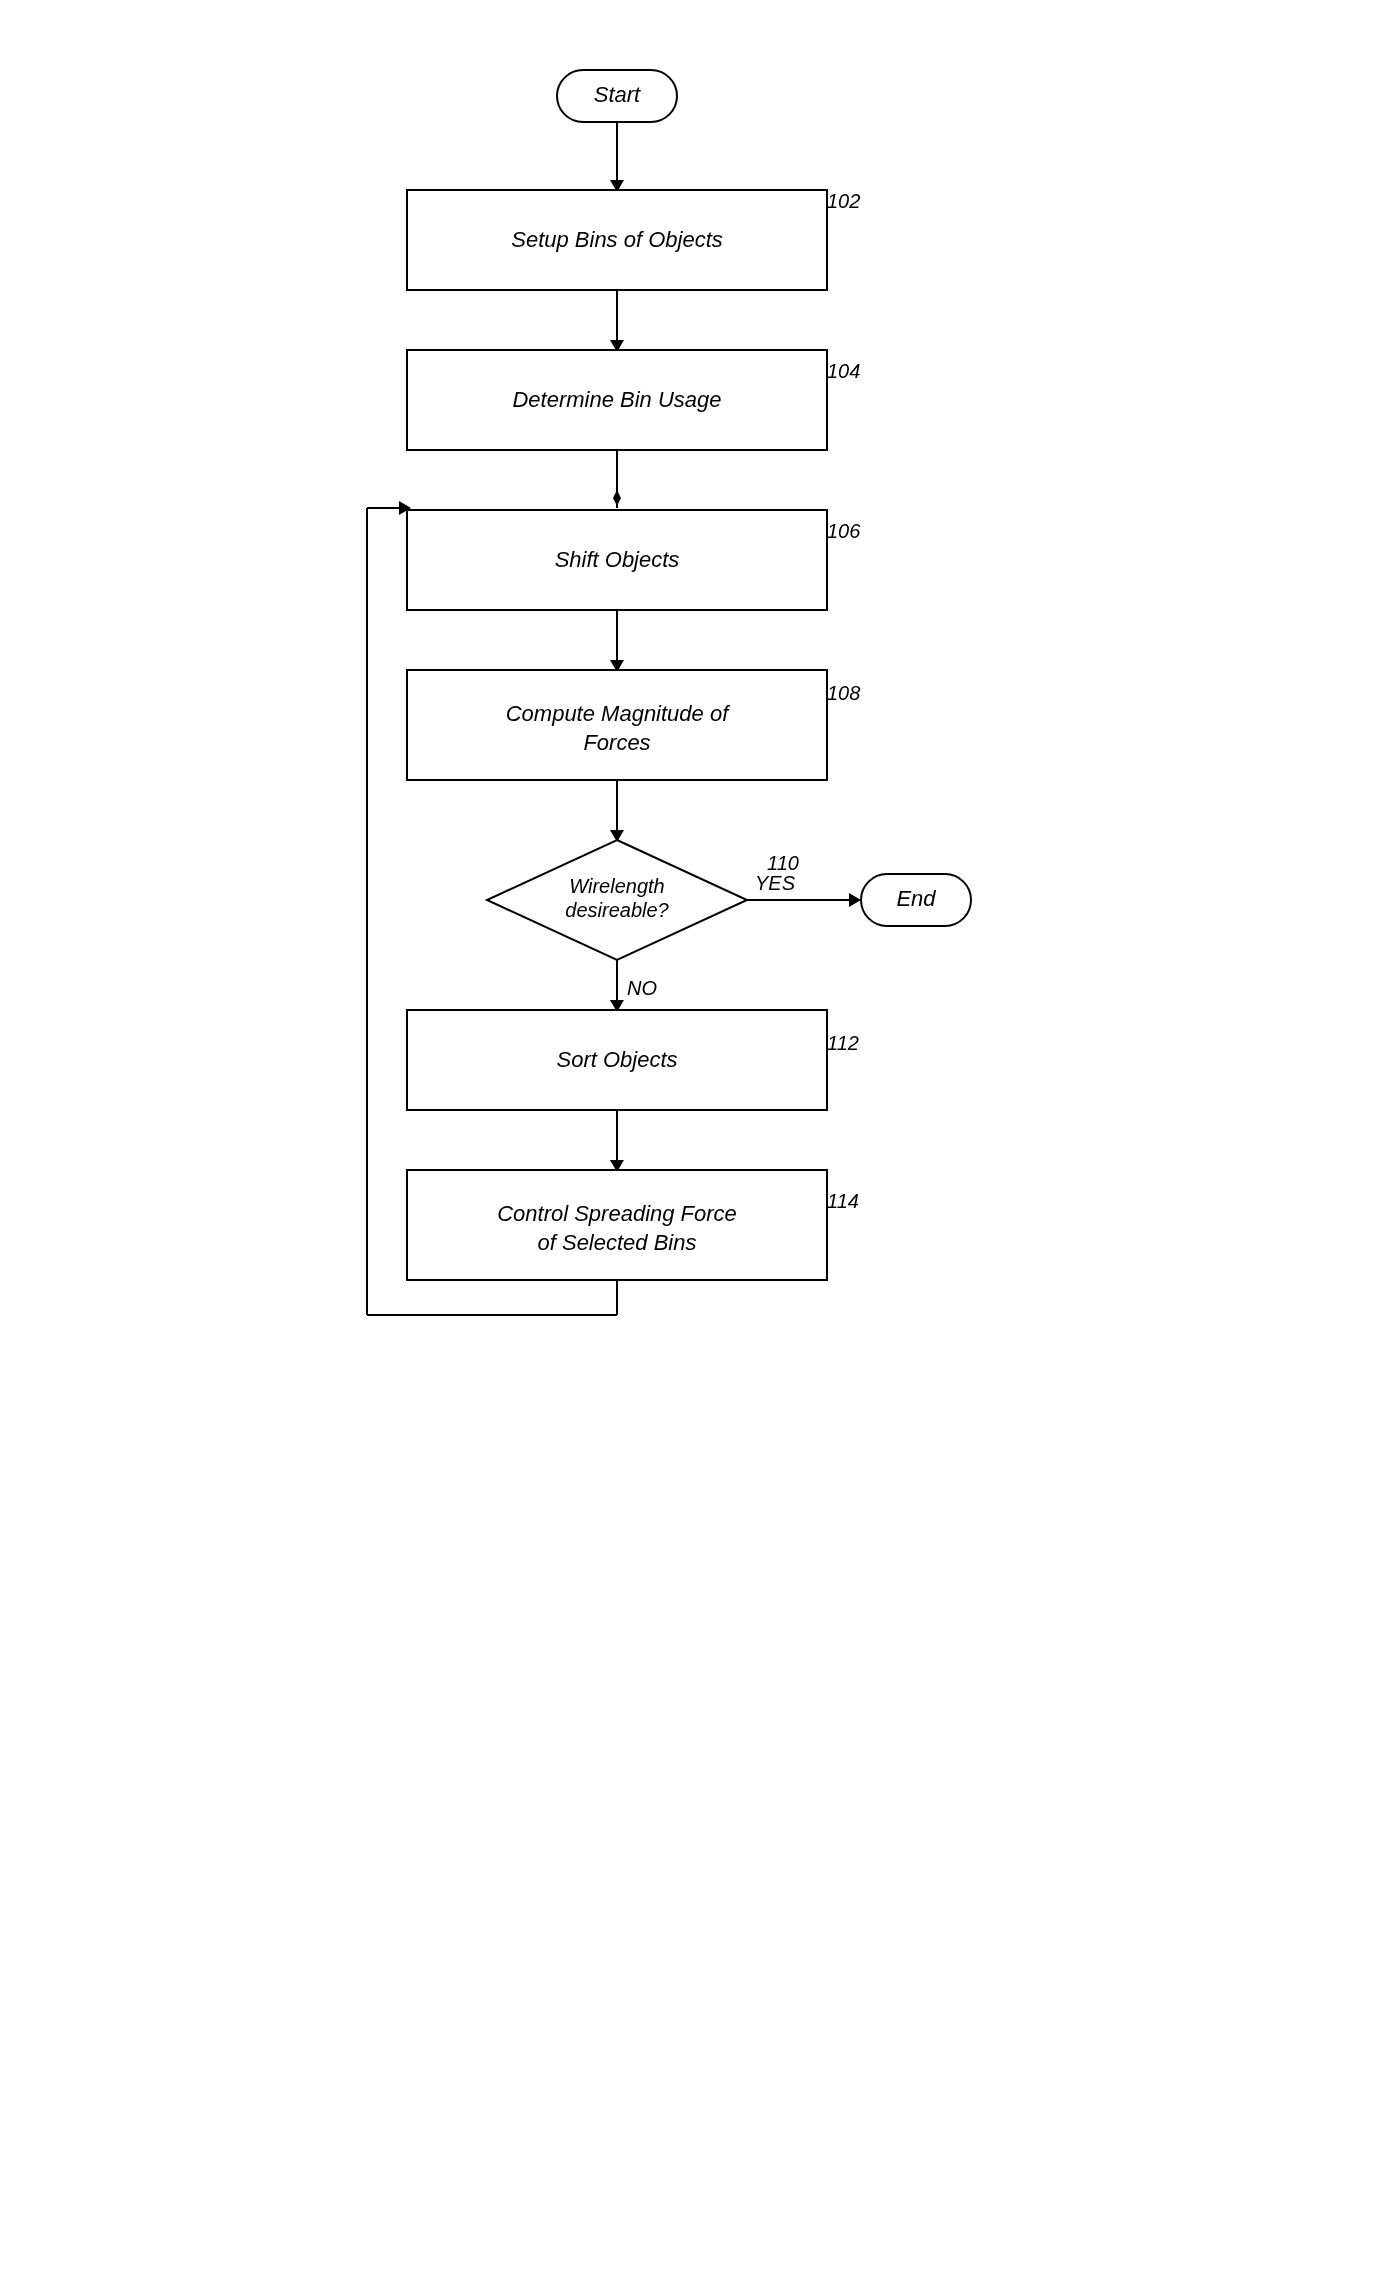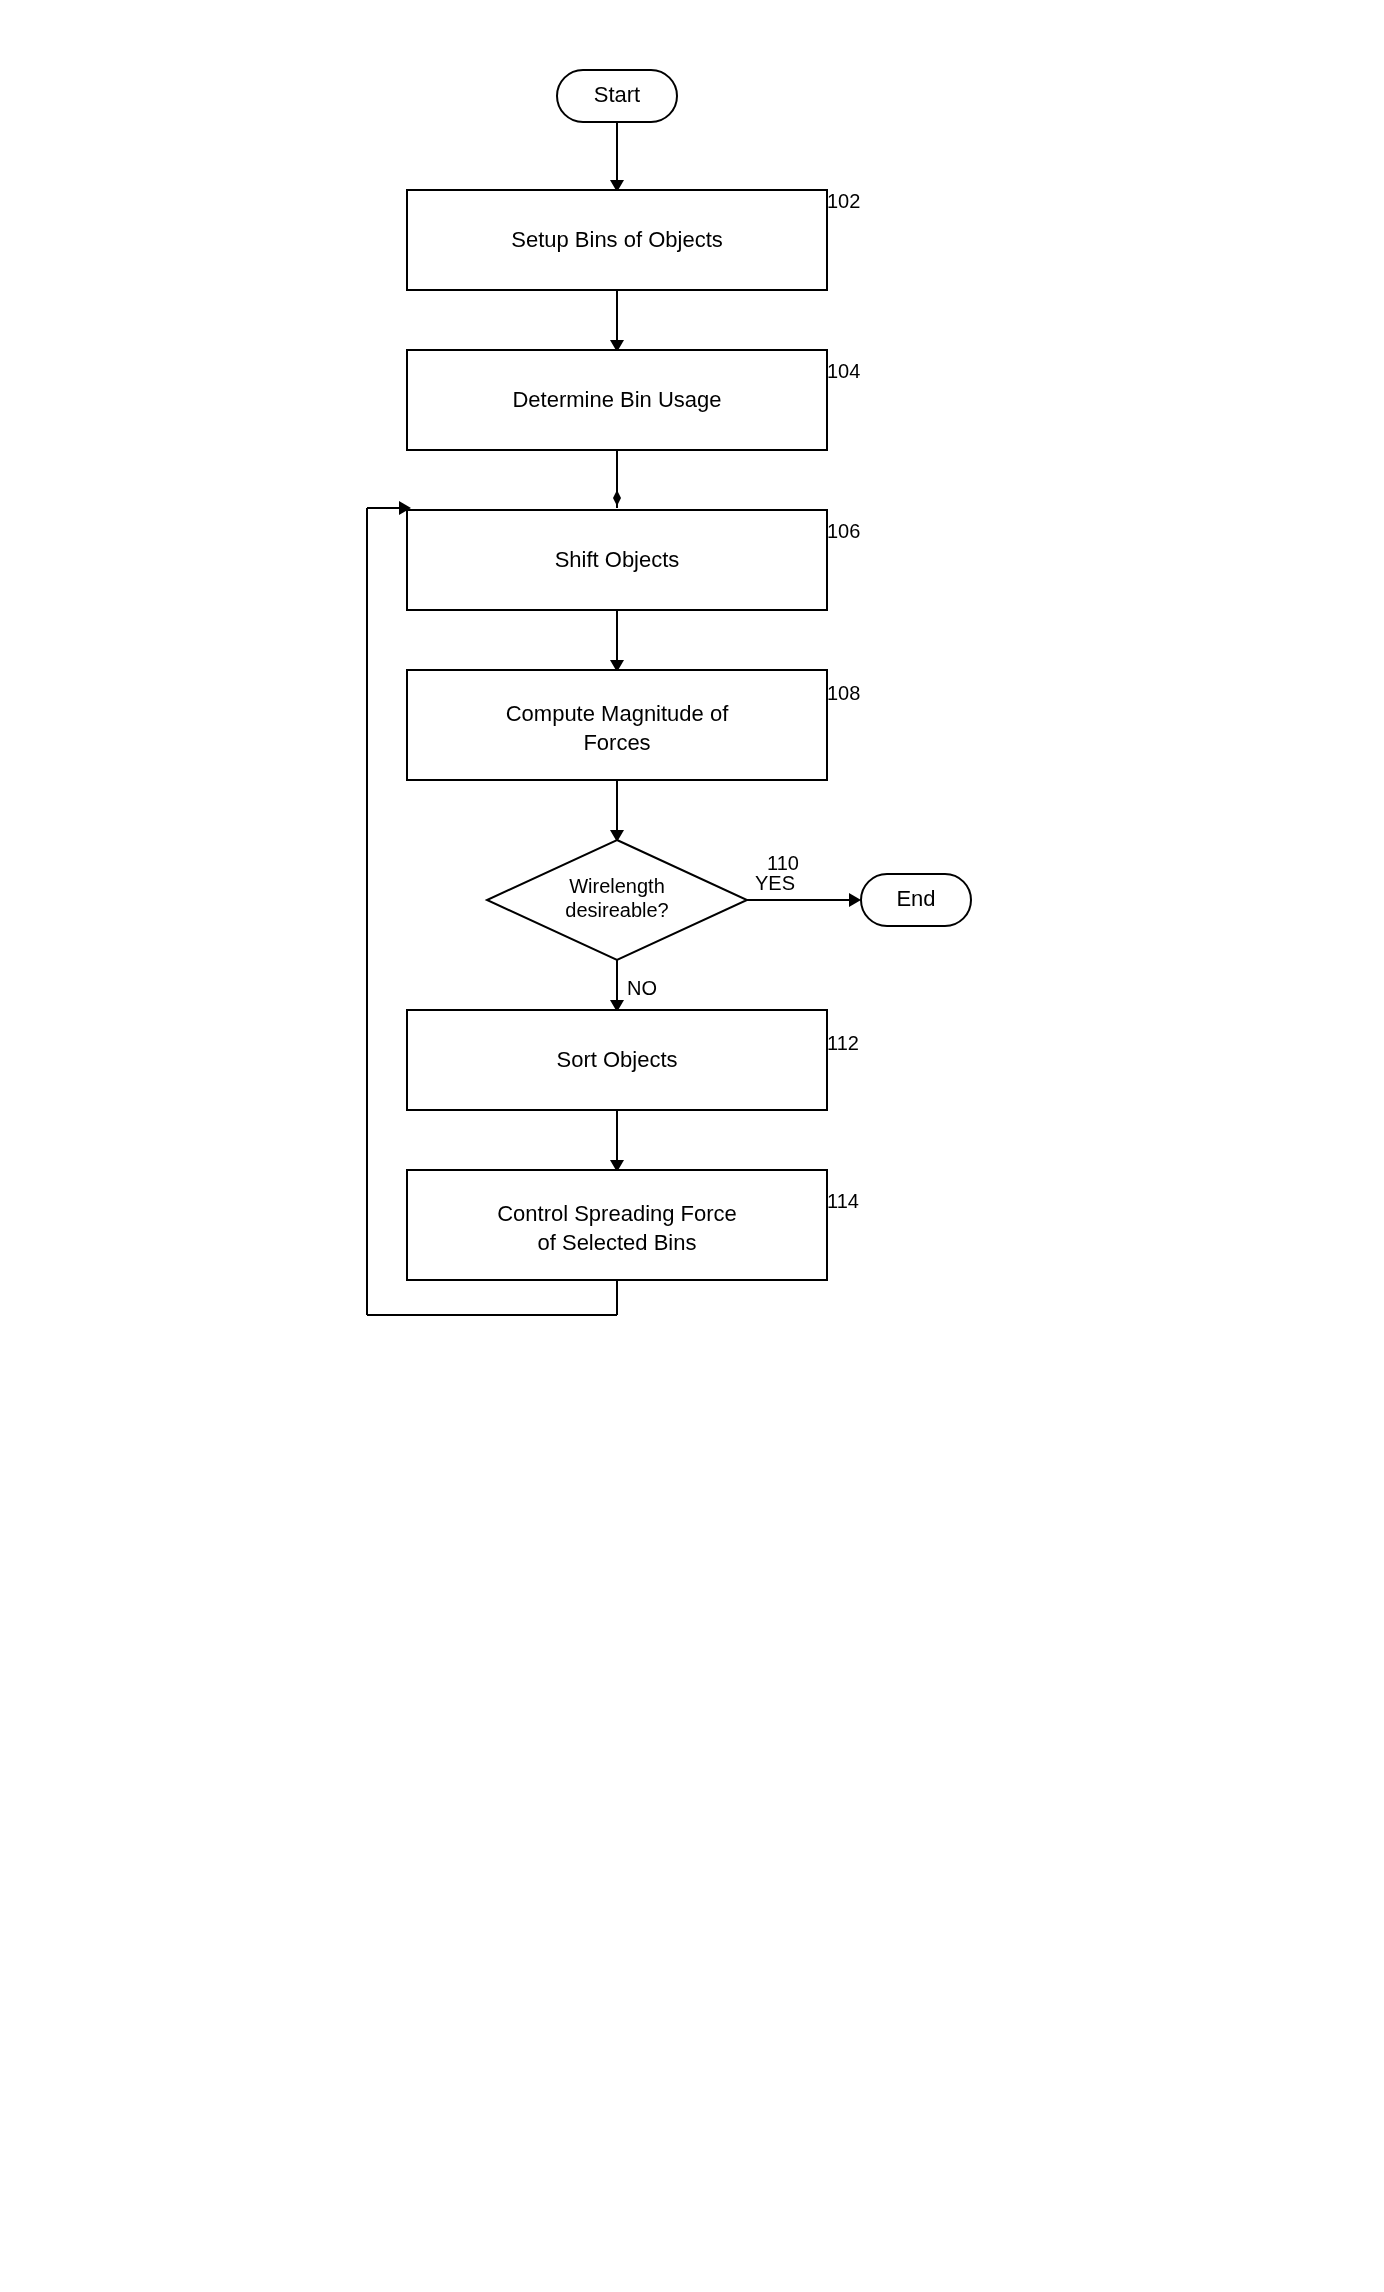--- a/index.html
+++ b/index.html
@@ -11,20 +11,21 @@
       display: flex;
       justify-content: center;
       align-items: flex-start;
       padding: 40px 0;
     }
 
     .flowchart-container {
       position: relative;
       width: 750px;
       margin: 0 auto;
+      font-style: italic;
     }
   </style>
 </head>
 <body>
 
 <div class="flowchart-container">
   <svg width="750" height="2220" style="position:absolute; top:0; left:50%; transform:translateX(-50%); overflow:visible;">
 
     <rect x="240" y="30" width="120" height="52" rx="26" ry="26" fill="white" stroke="black" stroke-width="2"></rect>
     <text x="300" y="62" text-anchor="middle" font-size="22" font-family="Arial">Start</text>

